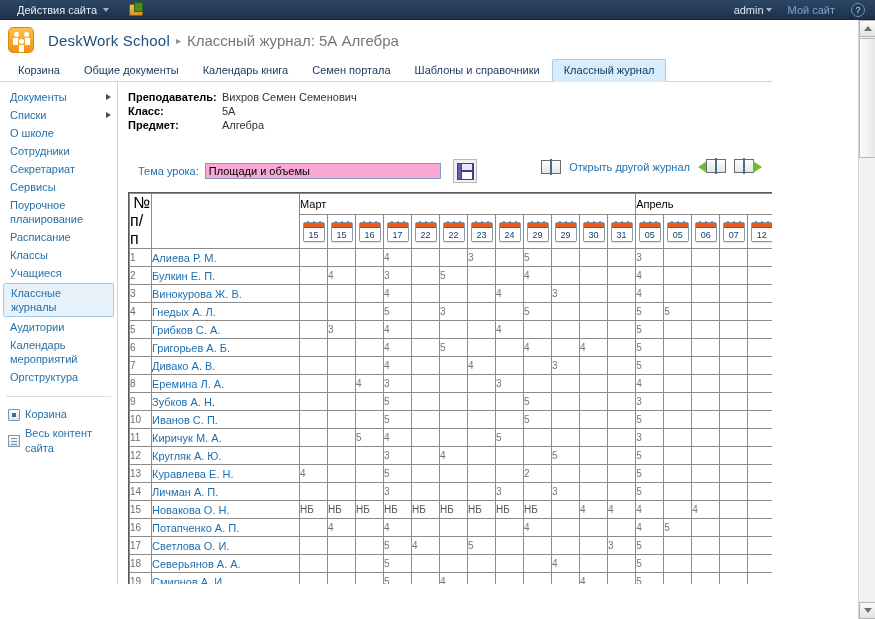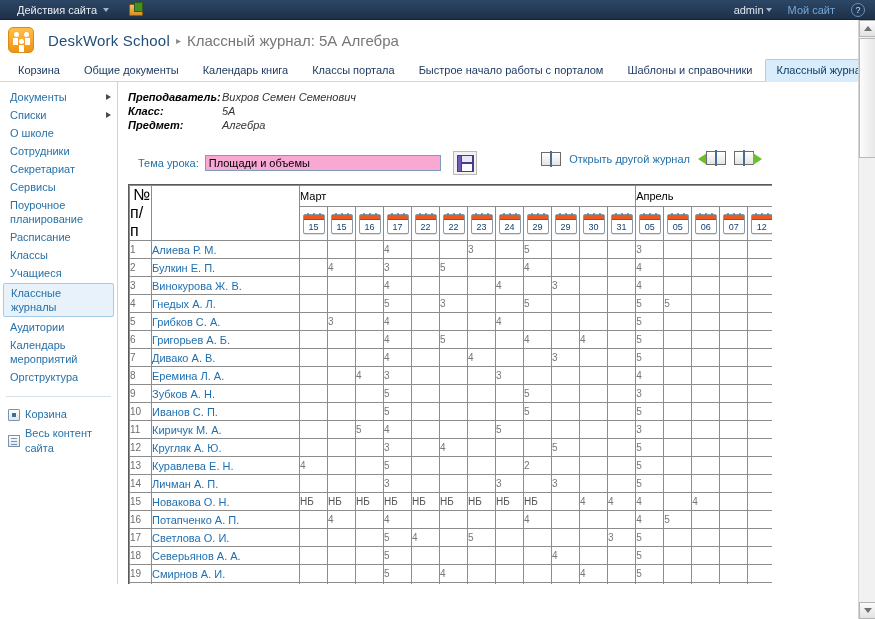--- a/index.html
+++ b/index.html
@@ -129,21 +129,21 @@
     background:#3e6da0;
   }
   .mini-icon.page { position: relative; }
   .mini-icon.page:after {
     content:""; position:absolute; left:2px; top:2px; width:6px; height:1px;
     background:#7b93ab; box-shadow: 0 3px 0 #7b93ab, 0 6px 0 #7b93ab;
   }
 
   
   .main { flex: 1; padding: 8px 10px 0 10px; overflow: hidden; position: relative; }
-  .infoblock { font-size: 11px; line-height: 14px; margin-bottom: 16px; font-style: italic; }
+  .infoblock { font-size: 11px; line-height: 14px; margin-bottom: 24px; }
   .inforow { display: flex; }
   .infolabel { font-weight: bold; width: 94px; color: #000; }
   .infoval { color: #333; }
 
   .toolbar {
     display: flex; align-items: center; height: 30px; margin-bottom: 6px;
     position: relative;
   }
   .topic-label { color: #2671a8; margin-left: 10px; margin-right: 6px; font-size: 11px; }
   .topic-input {
@@ -300,22 +300,21 @@
       </div>
       <div class="brand">DeskWork School</div>
       <div class="crumb-sep">▸</div>
       <div class="crumb-title">Классный журнал: 5А Алгебра</div>
     </div>
 
     <div class="tabsrow">
       <div class="tab">Корзина</div>
       <div class="tab">Общие документы</div>
       <div class="tab">Календарь книга</div>
-      <div class="tab">Классы портала</div>
-      <div class="tab">Быстрое начало работы с порталом</div>
+      <div class="tab">Семен портала</div>
       <div class="tab">Шаблоны и справочники</div>
       <div class="tab active">Классный журнал</div>
 
     </div>
 
     <div class="body-split">
 
       <div class="sidebar">
         <div class="side-item">
           <span class="lbl">Документы</span>

